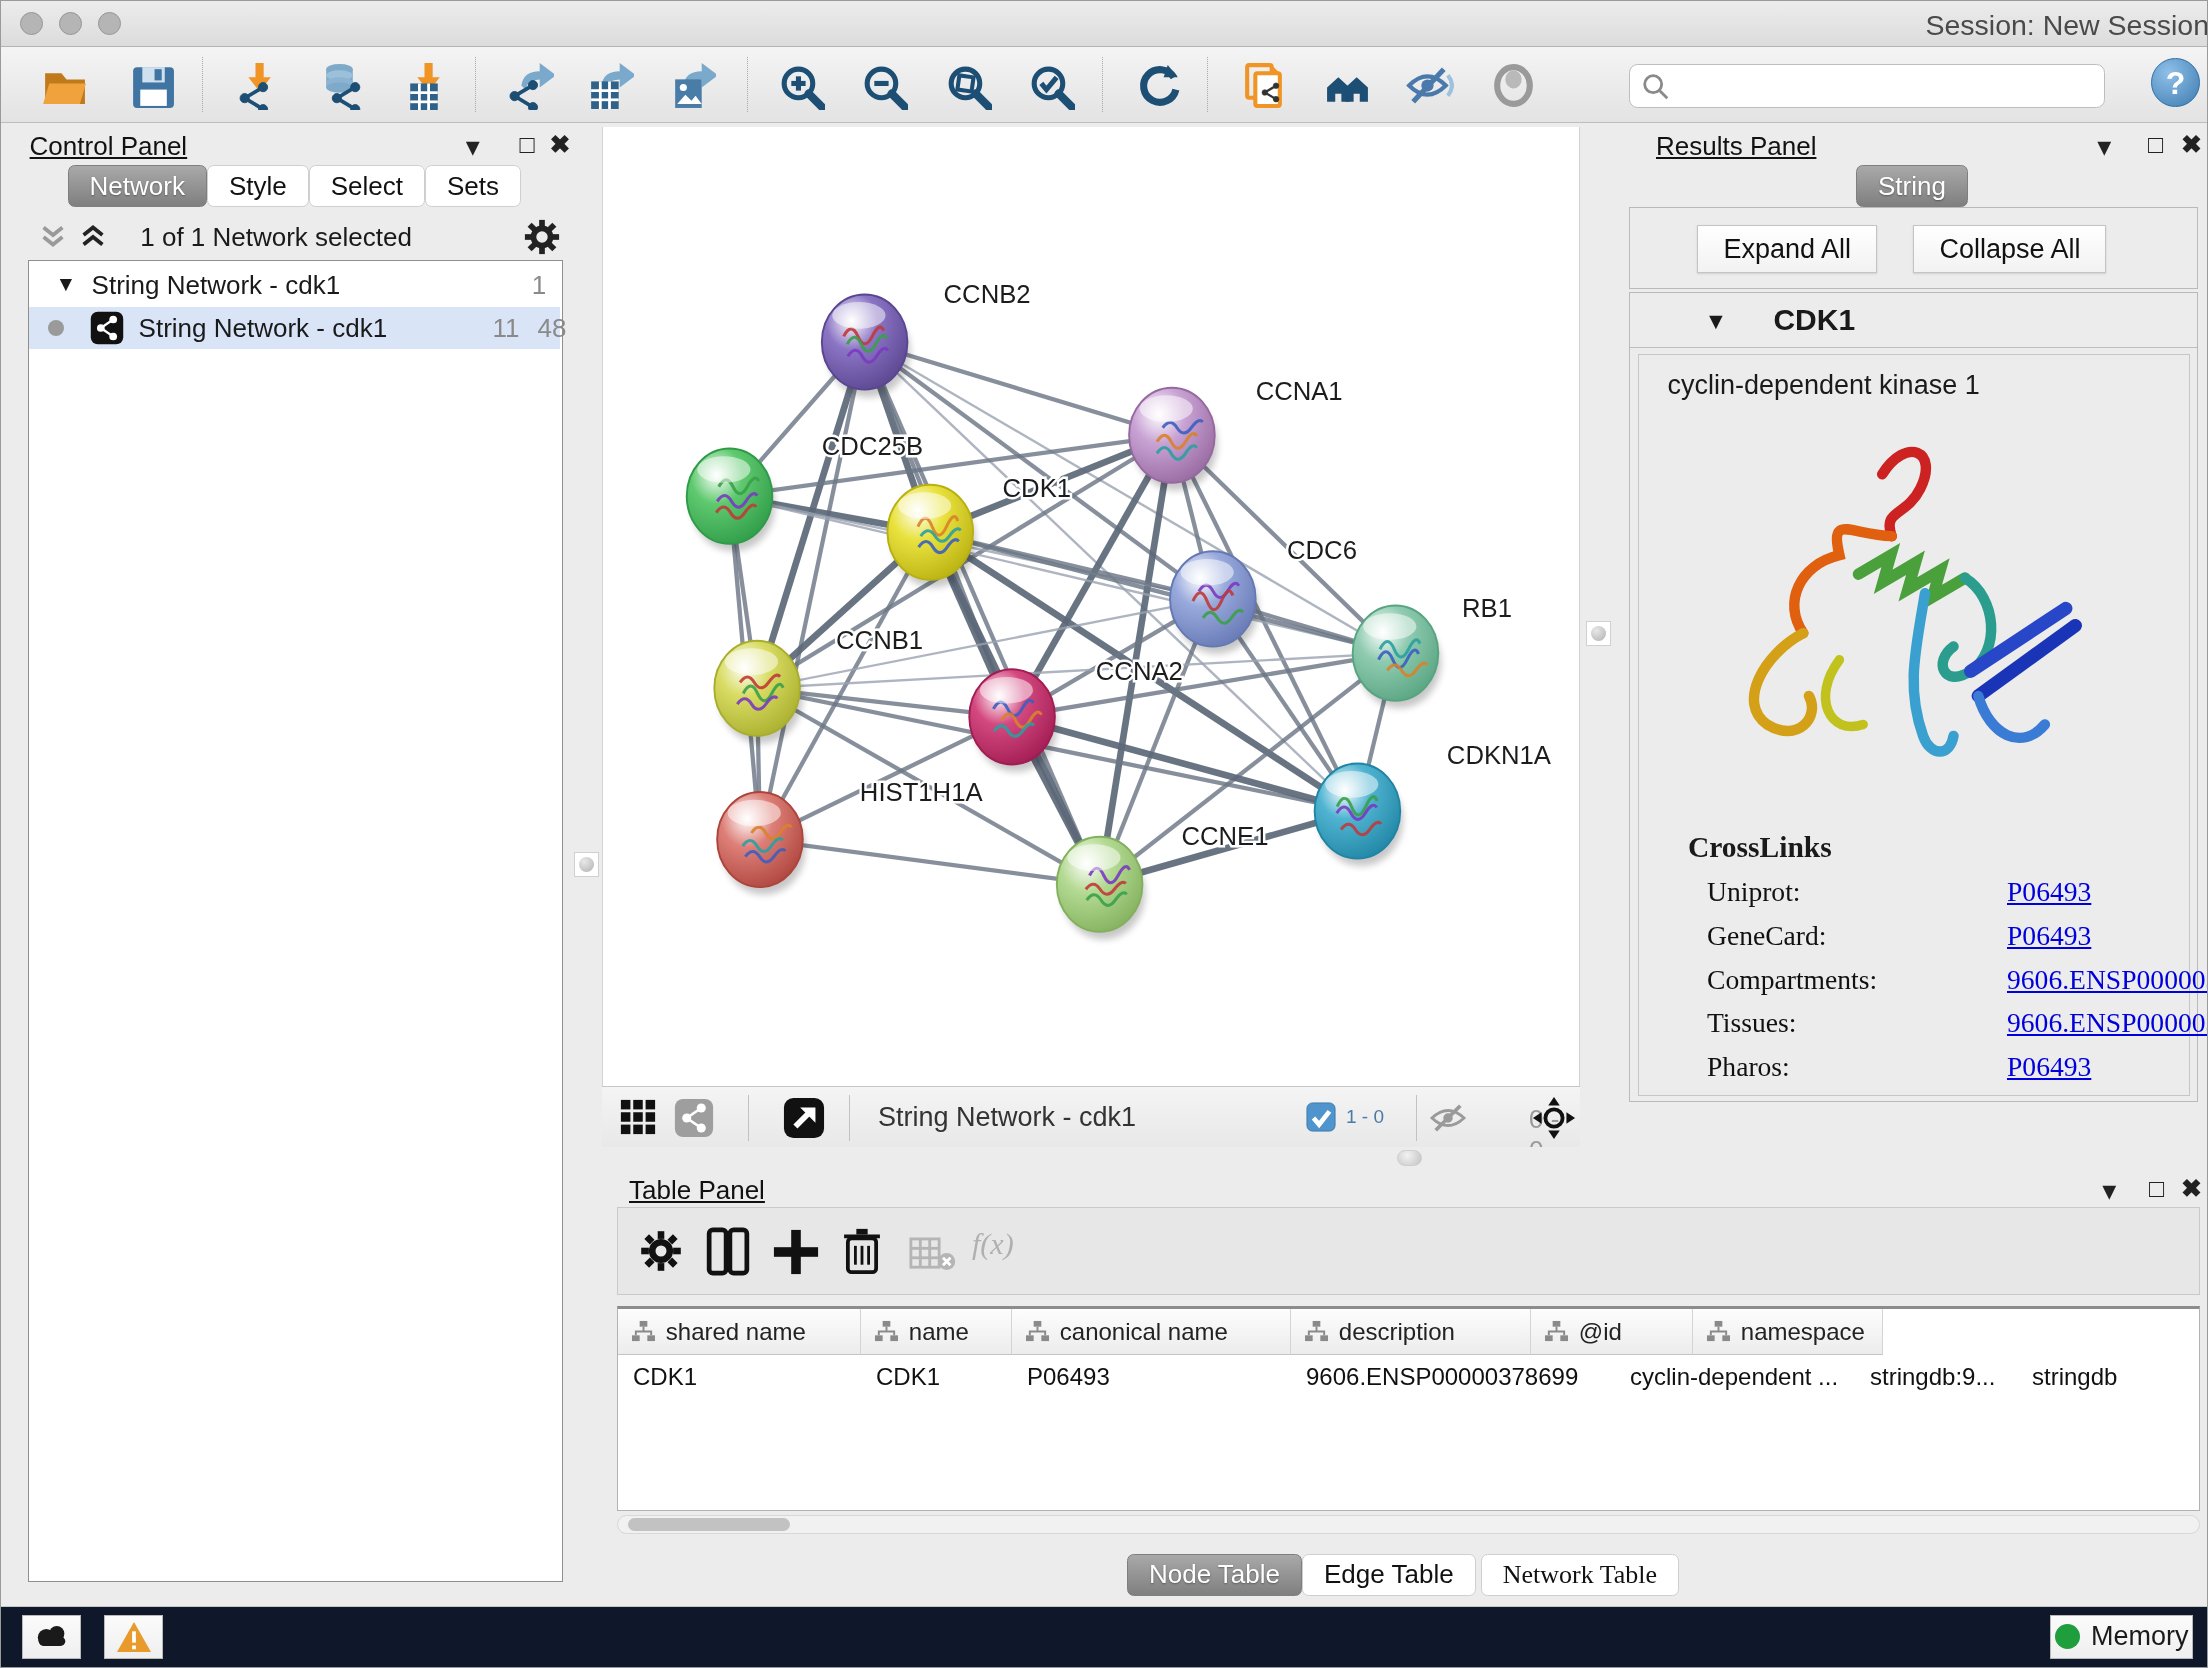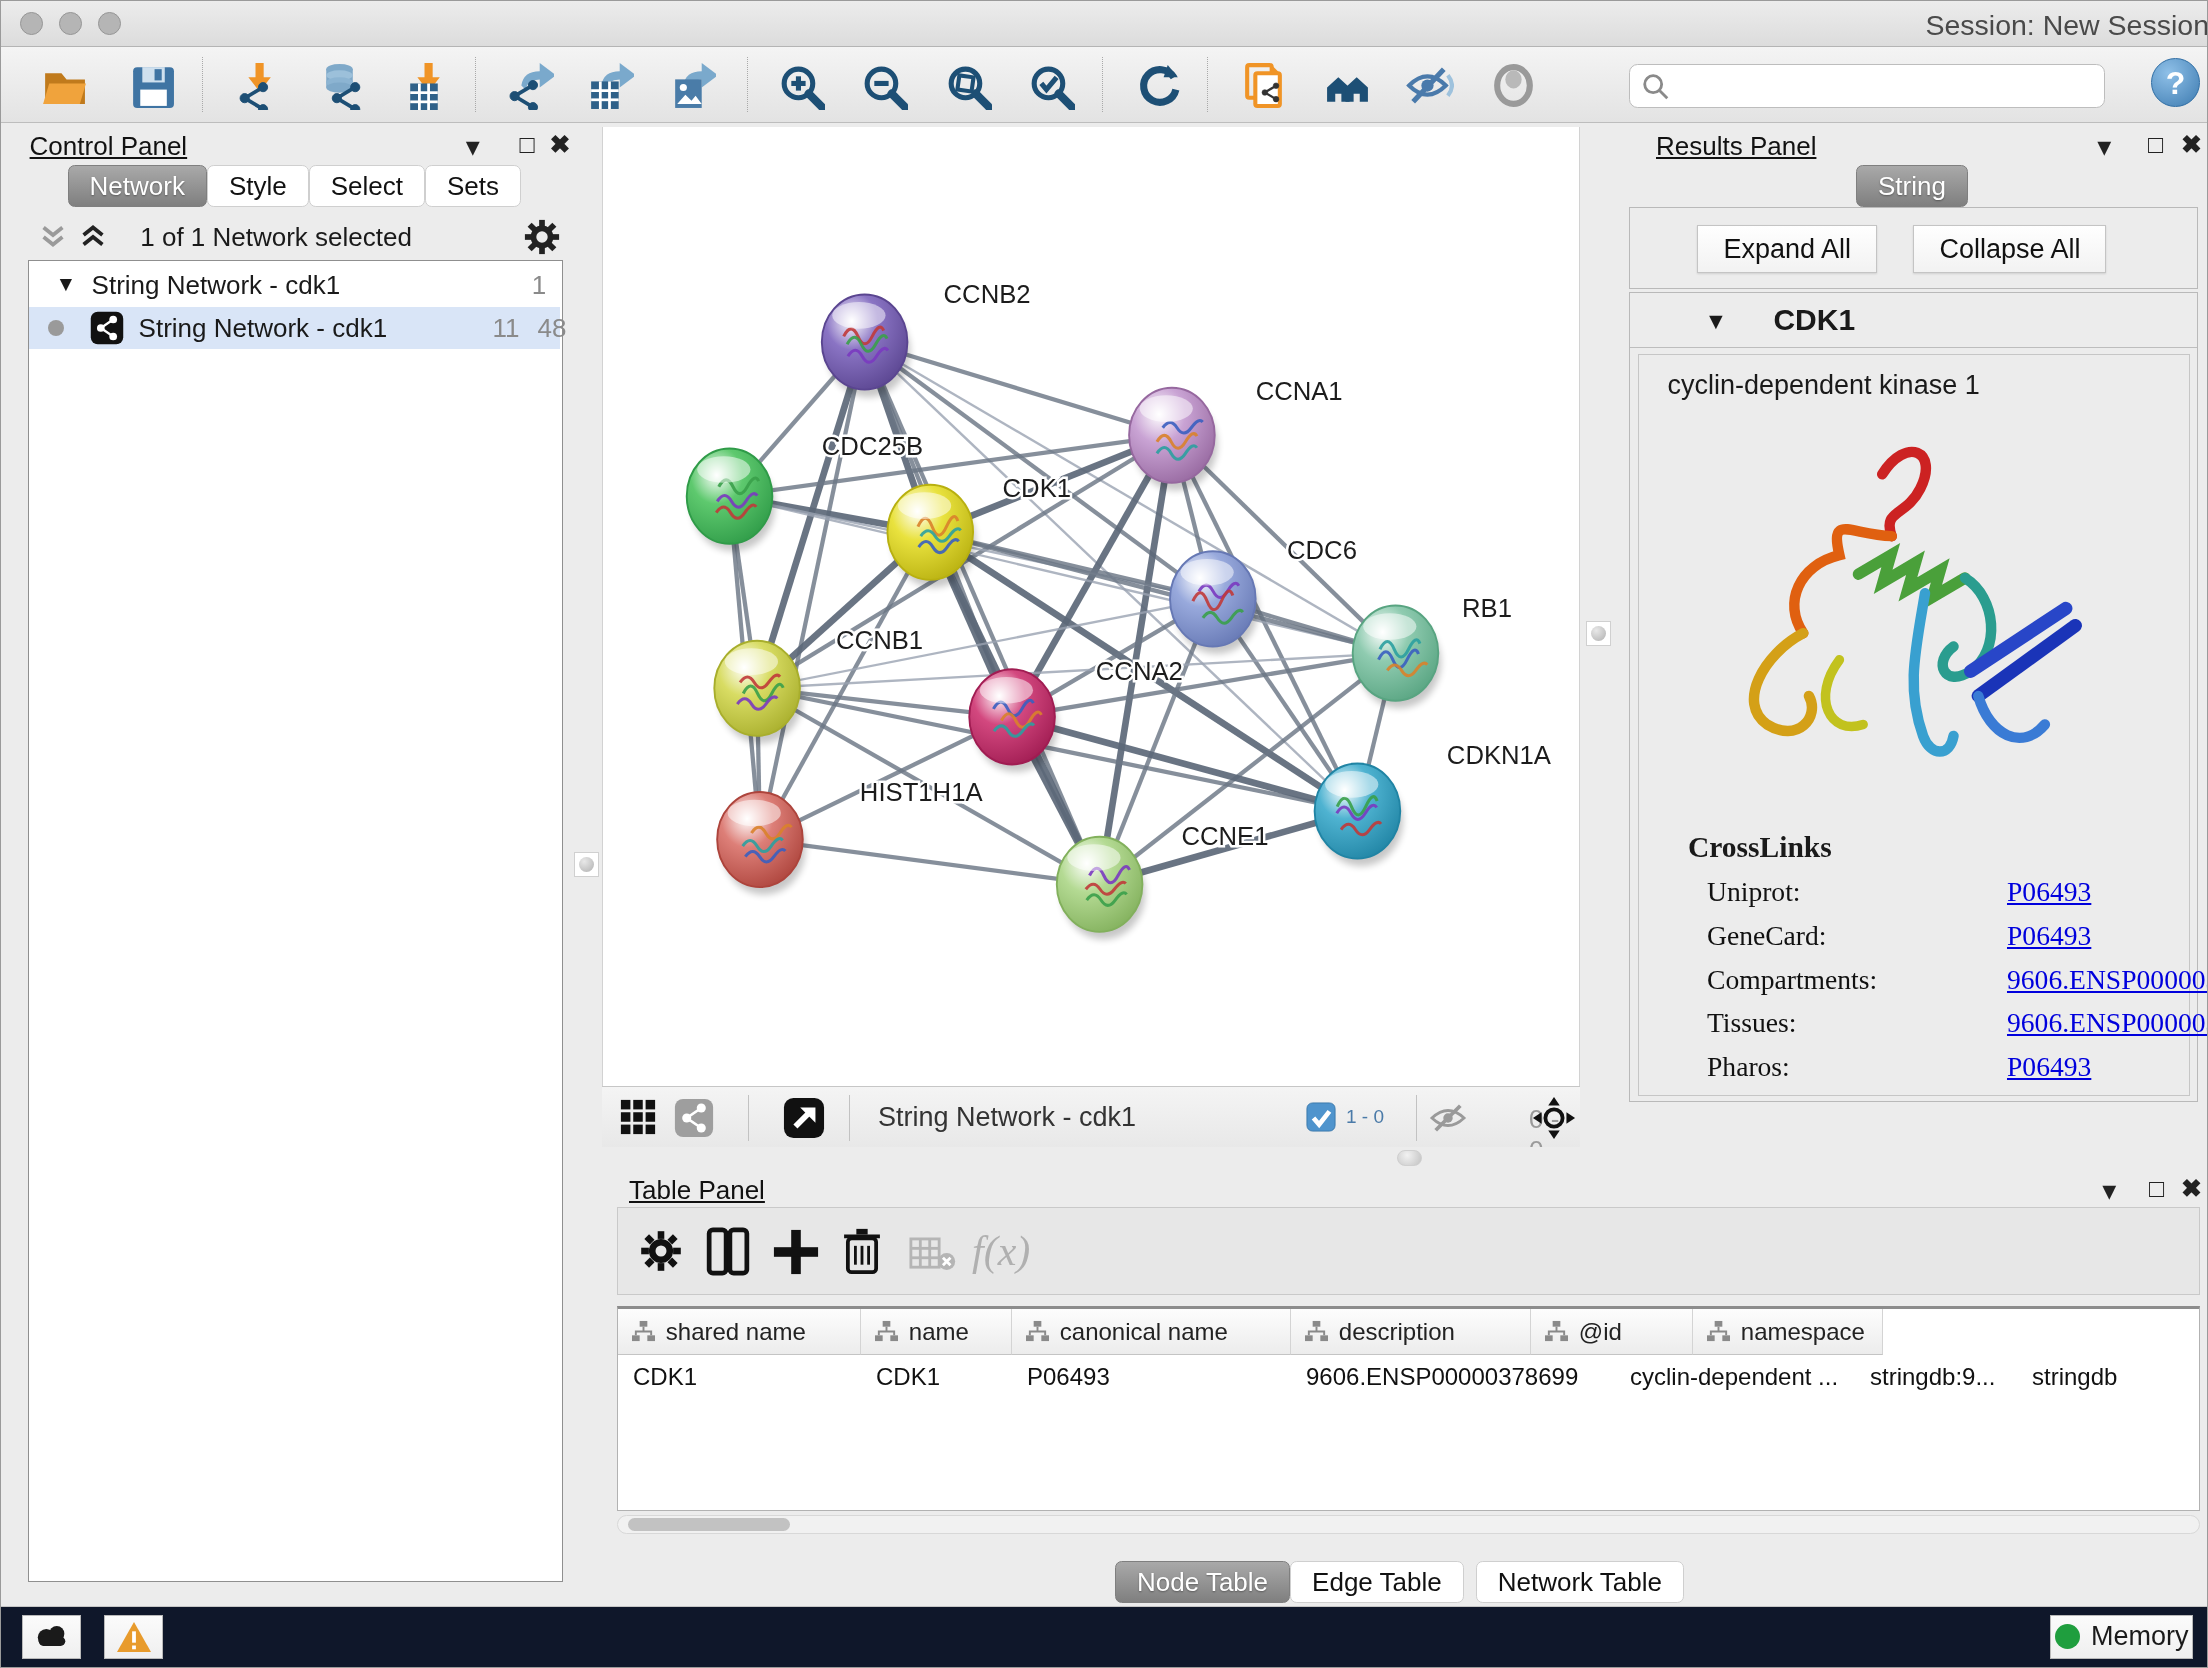--- a/index.html
+++ b/index.html
@@ -663,21 +663,21 @@
         <g stroke="#b5b5b5" stroke-width="3" fill="none">
           <rect x="2" y="4" width="30" height="30"></rect>
           <line x1="2" y1="14" x2="32" y2="14"></line>
             <line x1="2" y1="24" x2="32" y2="24"></line>
           <line x1="12" y1="4" x2="12" y2="34"></line>
             <line x1="22" y1="4" x2="22" y2="34"></line>
         </g>
         <circle cx="40" cy="28" r="9" fill="#b5b5b5"></circle>
         <path d="M36 24 l8 8 m0 -8 l-8 8" stroke="#fff" stroke-width="3"></path>
       </svg>
-      <div class="serif" style="position:absolute;left:354px;top:19px;font-size:42px;font-style:italic;color:#b0b0b0">f(x)</div>
+      <div class="serif" style="position:absolute;left:354px;top:19px;font-size:30px;font-style:italic;color:#b0b0b0">f(x)</div>
     </div>
 
     <div class="tgrid">
       <div class="thead" id="tbl-head">
           <div class="th" style="width:243px">
             <span>
               <svg width="25" height="23" viewBox="0 0 26 24">
                 <g fill="#8a8a8a">
   <rect x="9" y="1" width="8" height="6"></rect>
                   <rect x="1" y="16" width="8" height="6"></rect>
@@ -764,21 +764,21 @@
             <div class="td" style="width:162px">stringdb:9...</div>
             <div class="td" style="width:190px">stringdb</div>
           </div>
         </div>
     </div>
 
     <div class="hscroll">
       <div class="hthumb"></div>
     </div>
 
-    <div class="bottabs" id="table-tabs"><div class="tab sel" style="border-radius:6.7px;margin:0;">Node Table</div><div class="tab" style="border-radius:6.7px;margin:0;">Edge Table</div><div class="tab" style="border-radius:6.7px;margin:12px;">Network Table</div></div>
+    <div class="bottabs" id="table-tabs"><div class="tab sel" style="border-radius:6.7px;margin:0;">Node Table</div><div class="tab" style="border-radius:6.7px;margin:0;">Edge Table</div><div class="tab" style="border-radius:6.7px;margin:5px;font-family:Liberation Serif, serif;">Network Table</div></div>
   </div>
 
   <div class="statusbar">
     <div class="sbtn" style="left:21px">
       <svg width="38" height="27" viewBox="0 0 40 28">
         <circle cx="14" cy="15" r="9" fill="#1a1a1a"></circle>
           <circle cx="25" cy="11" r="8" fill="#1a1a1a"></circle>
         <rect x="6" y="14" width="28" height="10" rx="5" fill="#1a1a1a"></rect>
       </svg>
     </div>

